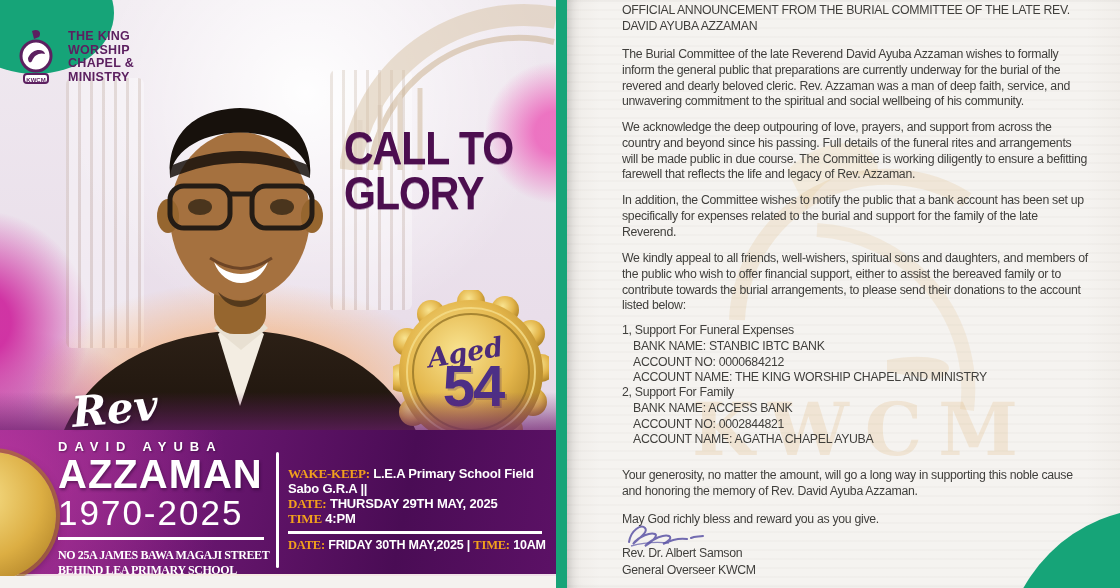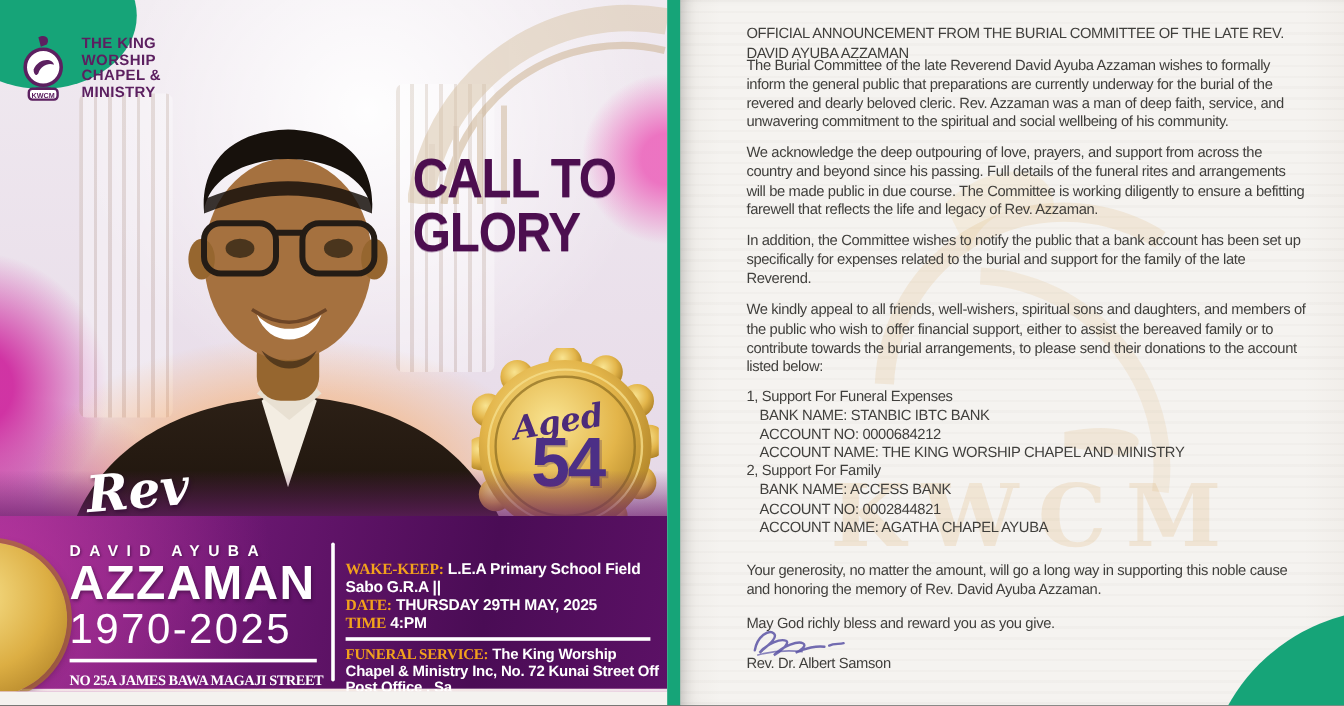--- a/index.html
+++ b/index.html
@@ -60,21 +60,21 @@
     background:linear-gradient(90deg,#f2dfe9,#f7ece2 40%,#efdfe9); }
   #gold-medal { position:absolute; left:-72px; top:452px; width:128px; height:128px;
     border-radius:50%; z-index:6;
     background:radial-gradient(circle at 40% 35%, #f7e08a, #dcae43 55%, #a87a22 95%);
     box-shadow:0 0 0 4px rgba(176,127,34,.6), 2px 3px 8px rgba(60,10,50,.5); }
   
   #name-block { position:absolute; left:58px; top:388px; z-index:7; color:#fff; }
   #rev-script { font-family:"DejaVu Serif", serif; font-style:italic; font-weight:bold;
     font-size:42px; transform:rotate(-5deg); transform-origin:left; margin-left:14px;
     text-shadow:1px 2px 3px rgba(40,5,45,.5); }
-  #first-names { font-size:13px; font-weight:bold; letter-spacing:7px; margin-top:14px;
+  #first-names { font-size:13px; font-weight:bold; letter-spacing:7px; margin-top:2px;
     text-shadow:1px 1px 2px rgba(40,5,45,.5); }
   #surname { font-size:40px; font-weight:bold; letter-spacing:1px; line-height:40px;
     text-shadow:1px 2px 3px rgba(40,5,45,.5); }
   #years { font-size:35px; font-weight:normal; letter-spacing:2px; line-height:37px; }
   #name-underline { width:206px; height:3px; background:#fff; margin-top:6px; }
   #residential { margin-top:8px; }
   .gold-label { color:#f2a11c; font-weight:bold;font-family:Liberation Serif, serif; }
   #residential .gold-label { font-size:12.5px; letter-spacing:-.2px; }
   .addr-line { color:#fff; font-weight:bold; font-size:12px; letter-spacing:-.4px;
     line-height:14.5px; white-space:nowrap;font-family:Liberation Serif, serif; }
@@ -231,24 +231,20 @@
         <span class="gold-label">DATE:</span>
         <span>THURSDAY 29TH MAY, 2025</span>
       </div>
       <div>
         <span class="gold-label">TIME</span>
         <span>4:PM</span>
       </div>
       <div id="events-divider"></div>
       <div id="funeral-block">
         <div>
-          <span class="gold-label">FUNERAL SERVICE:</span>
-          <span>The King Worship Chapel &amp; Ministry Inc, No. 72 Kunai Street Off Post Office . Sa</span>
-        </div>
-        <div>
           <span class="gold-label">DATE:</span>
           <span>FRIDAY 30TH MAY,2025</span>
           <span>|</span>
           <span class="gold-label">TIME:</span>
           <span>10AM</span>
         </div>
       </div>
     </div>
   </div>
 
@@ -256,21 +252,21 @@
 
   <div id="letter-page">
     <svg id="watermark" viewBox="0 0 430 400">
       <path d="M100,210 A150,150 0 0 1 330,90" fill="none" stroke="#d89a46" stroke-width="16" opacity=".14"></path>
       <path d="M330,300 A160,160 0 0 0 180,120" fill="none" stroke="#d89a46" stroke-width="14" opacity=".12"></path>
       <path d="M250,250 C300,240 330,255 300,270 L250,262 Z" fill="#d89a46" opacity=".14"></path>
       <path d="M150,60 C190,20 250,25 240,70 C210,55 180,70 170,100 Z" fill="#e8b45c" opacity=".12"></path>
       <text x="55" y="345" font-family="DejaVu Serif, serif" font-size="72" font-weight="bold" letter-spacing="16" fill="#d89a46" opacity=".16">KWCM</text>
     </svg>
 
-    <div class="ltxt" style="top:21px;">OFFICIAL ANNOUNCEMENT FROM THE BURIAL COMMITTEE OF THE LATE REV. DAVID AYUBA AZZAMAN</div>
+    <div class="ltxt" style="top:3px;">OFFICIAL ANNOUNCEMENT FROM THE BURIAL COMMITTEE OF THE LATE REV. DAVID AYUBA AZZAMAN</div>
     <div class="ltxt" style="top:47px;">The Burial Committee of the late Reverend David Ayuba Azzaman wishes to formally inform the general public that preparations are currently underway for the burial of the revered and dearly beloved cleric. Rev. Azzaman was a man of deep faith, service, and unwavering commitment to the spiritual and social wellbeing of his community.</div>
     <div class="ltxt" style="top:193px;">In addition, the Committee wishes to notify the public that a bank account has been set up specifically for expenses related to the burial and support for the family of the late Reverend.</div>
     <div class="ltxt" style="top:120px;">We acknowledge the deep outpouring of love, prayers, and support from across the country and beyond since his passing. Full details of the funeral rites and arrangements will be made public in due course. The Committee is working diligently to ensure a befitting farewell that reflects the life and legacy of Rev. Azzaman.</div>
     <div class="ltxt" style="top:251px;">We kindly appeal to all friends, well-wishers, spiritual sons and daughters, and members of the public who wish to offer financial support, either to assist the bereaved family or to contribute towards the burial arrangements, to please send their donations to the account listed below:</div>
 
     <div class="ltxt acct" style="top:323px;">
       <div>1, Support For Funeral Expenses</div>
       <div class="ind">BANK NAME: STANBIC IBTC BANK</div>
       <div class="ind">ACCOUNT NO: 0000684212</div>
       <div class="ind">ACCOUNT NAME: THE KING WORSHIP CHAPEL AND MINISTRY</div>
@@ -285,16 +281,17 @@
 
     <div class="ltxt" style="top:468px;">Your generosity, no matter the amount, will go a long way in supporting this noble cause and honoring the memory of Rev. David Ayuba Azzaman.</div>
     <div class="ltxt" style="top:512px;">May God richly bless and reward you as you give.</div>
 
     <svg id="signature-svg" viewBox="0 0 86 28">
       <path d="M4,20 C6,8 16,2 20,6 C24,10 12,18 8,22 C14,14 26,10 30,12 C34,14 24,22 20,24 C28,16 40,12 44,14 C48,16 42,20 38,22 C46,18 56,16 62,17 M66,16 C70,14 74,15 78,14" fill="none" stroke="#5a52a5" stroke-width="2" stroke-linecap="round" opacity=".85"></path>
       <path d="M6,24 C20,20 34,20 44,21" fill="none" stroke="#5a52a5" stroke-width="1.4" opacity=".7"></path>
     </svg>
 
     <div class="ltxt" style="top:546px;">Rev. Dr. Albert Samson</div>
+    <div class="ltxt" style="top:563px;">General Overseer KWCM</div>
   </div>
 
   <div id="green-blob"></div>
 </div>
 
 </body></html>

